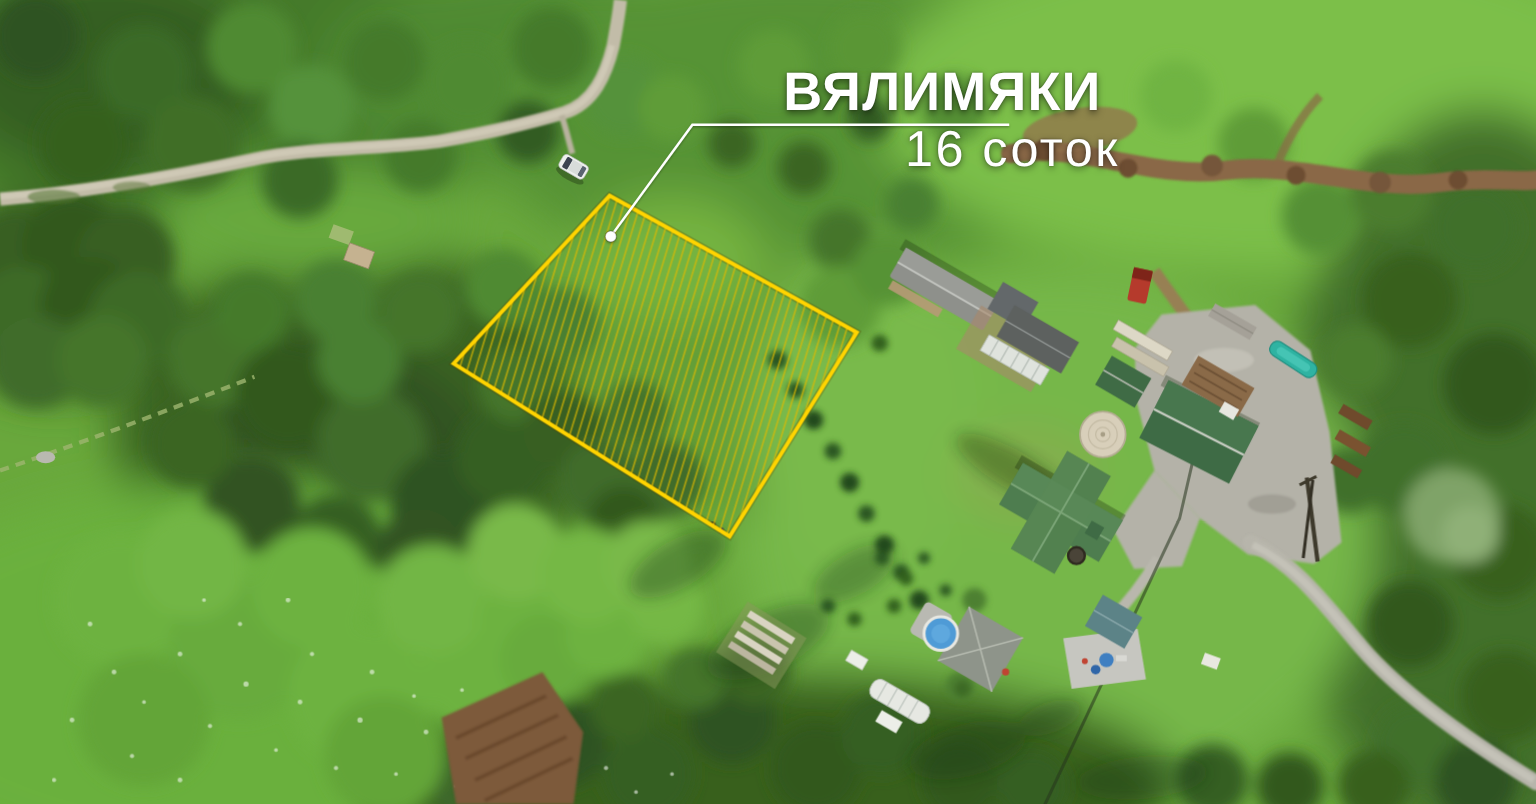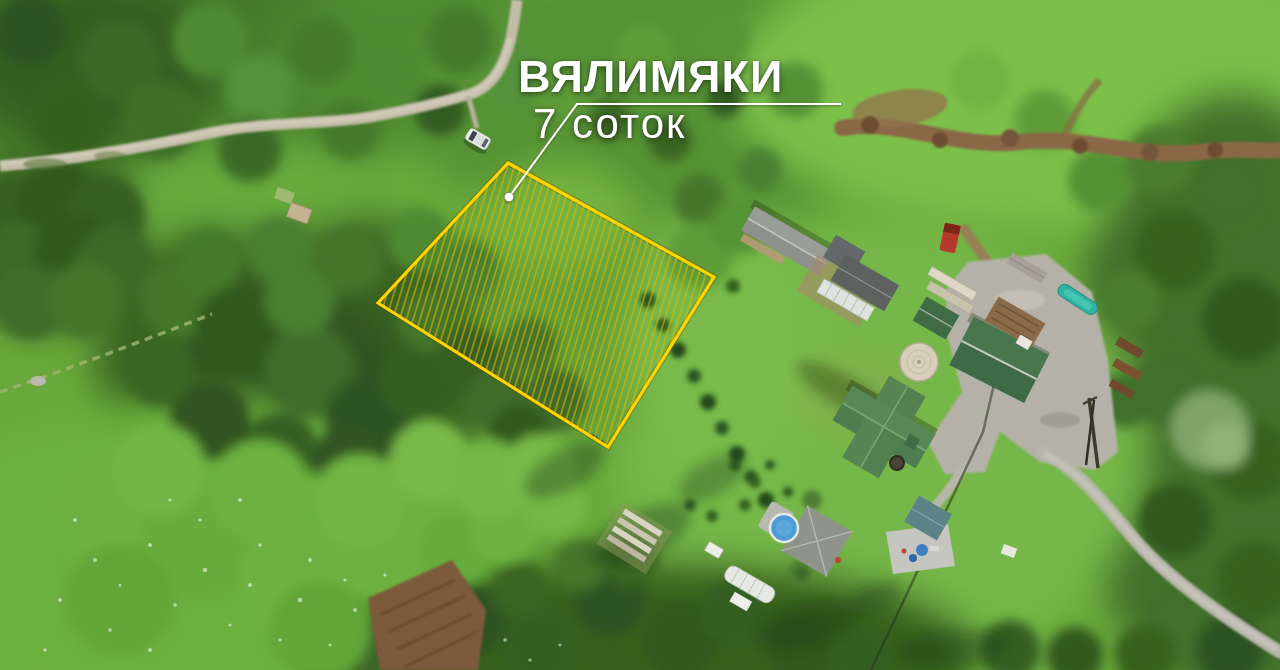--- a/index.html
+++ b/index.html
@@ -1,19 +1,19 @@
 <!DOCTYPE html>
 <html><head>
 <meta charset="utf-8">
 <style>
   html,body{margin:0;padding:0;background:#1c2414;}
   .stage{position:relative;width:1280px;height:670px;overflow:hidden;background:#69a83c;
          font-family:"Liberation Sans","DejaVu Sans",sans-serif;}
   .stage svg{position:absolute;inset:0;display:block;}
-  .callout{position:absolute;color:#ffffff;text-align:left;user-select:none;}
+  .callout{position:absolute;color:#ffffff;text-align:right;user-select:none;}
   .callout-title{left:518px;top:52px;width:400px;font-size:45px;line-height:50px;font-weight:700;
                  letter-spacing:1px;text-shadow:0 2px 6px rgba(0,0,0,.5),0 0 2px rgba(0,0,0,.4);}
   .callout-sub{left:533px;top:101px;width:400px;font-size:42px;line-height:46px;font-weight:400;
                letter-spacing:2px;text-shadow:0 2px 6px rgba(0,0,0,.5),0 0 2px rgba(0,0,0,.35);}
 </style>
 </head>
 <body>
 
 <div class="stage">
 <svg viewBox="0 0 1280 670" width="1280" height="670">
@@ -420,14 +420,14 @@
     <polygon points="508,163 714,277 608,447 378,303" fill="none" stroke="rgba(90,75,0,0.35)" stroke-width="5.5"></polygon>
     <polygon points="508,163 714,277 608,447 378,303" fill="url(#hatch)" stroke-width="3.2" stroke-linejoin="miter" stroke="#ffd400"></polygon>
     <g filter="url(#ds)">
       <polyline points="841,104 577,104 509,197" fill="none" stroke-width="2" stroke="#ffffff"></polyline>
       <circle cx="509" cy="197" r="4.6" stroke="rgba(0,0,0,0.25)" stroke-width="1" fill="#ffffff"></circle>
     </g>
   </g>
 </svg>
 
 <div class="callout callout-title">ВЯЛИМЯКИ</div>
-<div class="callout callout-sub">7 соток</div>
+<div class="callout callout-sub">16 соток</div>
 </div>
 
 </body></html>

